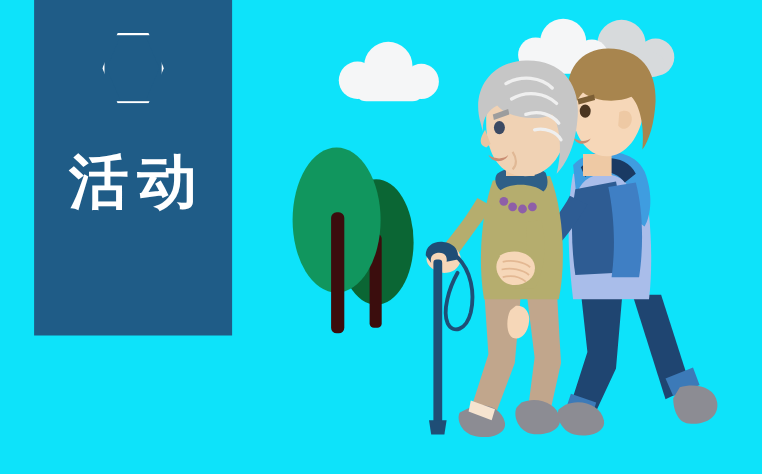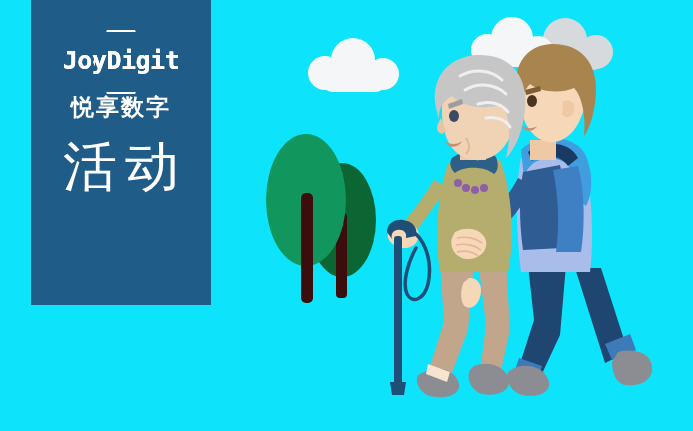--- a/index.html
+++ b/index.html
@@ -50,21 +50,21 @@
     font-weight:bold;
     letter-spacing:2px;
     color:#ffffff;
   }
   #title-block{
     position:absolute;left:0;top:133px;width:180px;text-align:center;
     color:#ffffff;
   }
   .title-line{
     font-size:54px;line-height:66px;letter-spacing:8px;
-    font-weight:400;
+    font-weight:700;
     text-indent:8px;
   }
   .title-line.bold{font-weight:700;}
 
   
   #scene{position:absolute;left:0;top:0;width:693px;height:431px;z-index:10;}
 </style>
 </head>
 <body>
 
@@ -195,22 +195,20 @@
       <path d="M390 382 L406 382 L404 395 L392 395 Z" fill="#1F4E76"></path>
       <path d="M416 234 C428 246 432 266 428 284 C424 300 412 304 407 294 C402 283 408 262 416 248" stroke="#1F4E76" stroke-width="3.5" fill="none" stroke-linecap="round"></path>
     </g>
 
   </svg>
 
   <div id="panel">
 
     <div id="logo-wrap">
       <div id="hexagon"></div>
-      <div id="logo-text">JoyDigit</div>
-      <div id="logo-sub">悦享数字</div>
     </div>
 
     <div id="title-block">
       <div class="title-line">活动</div>
     </div>
 
   </div>
 
 </div>
 

